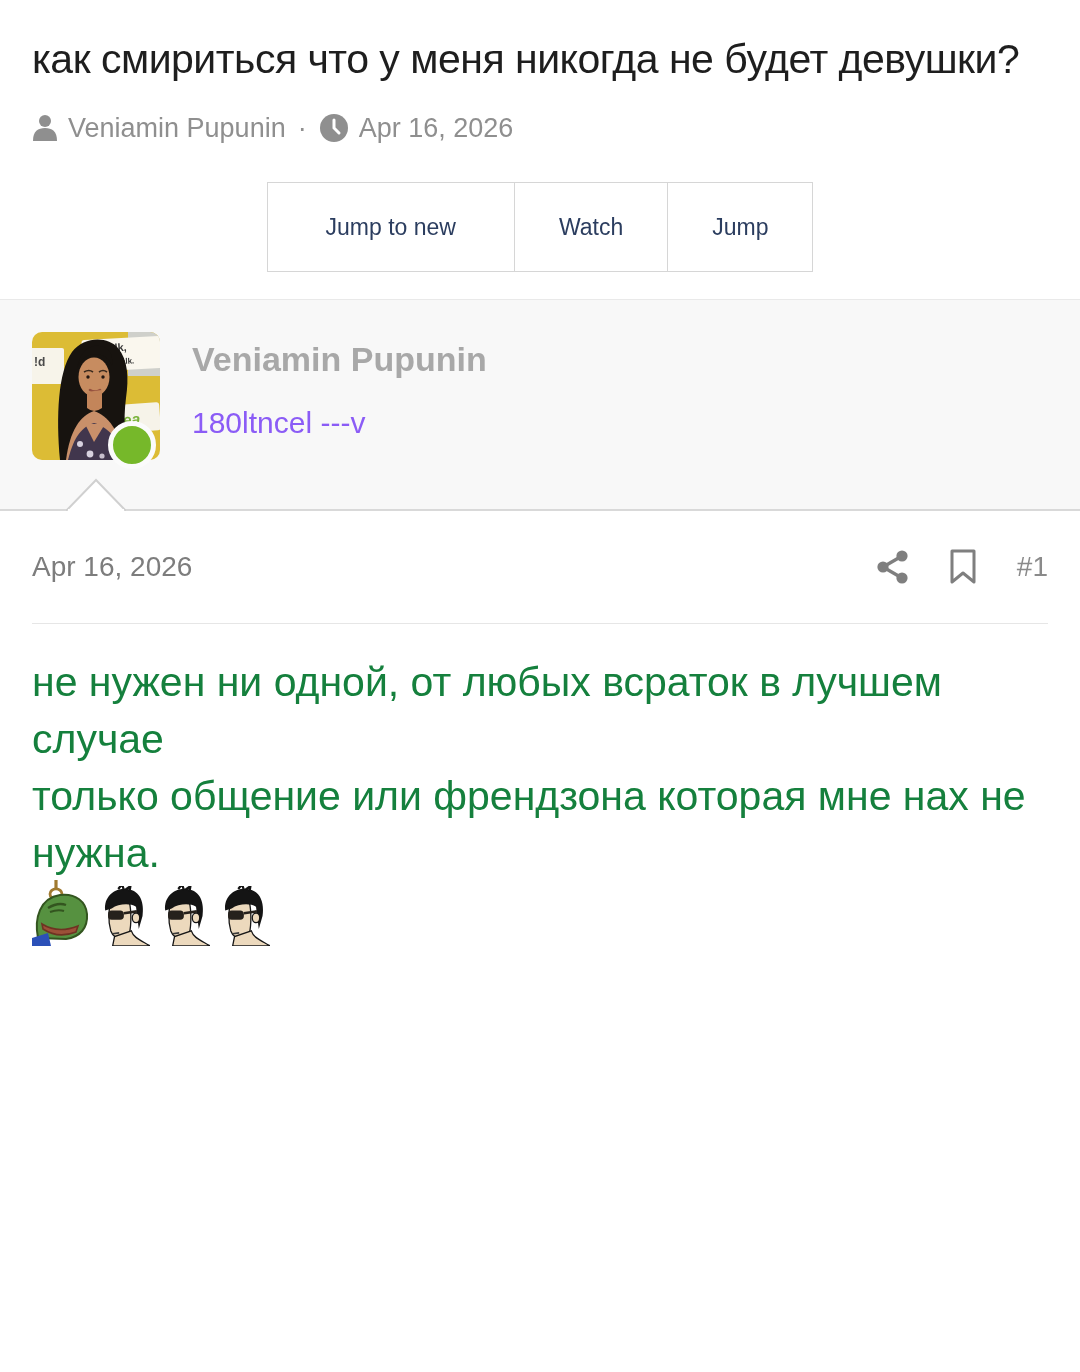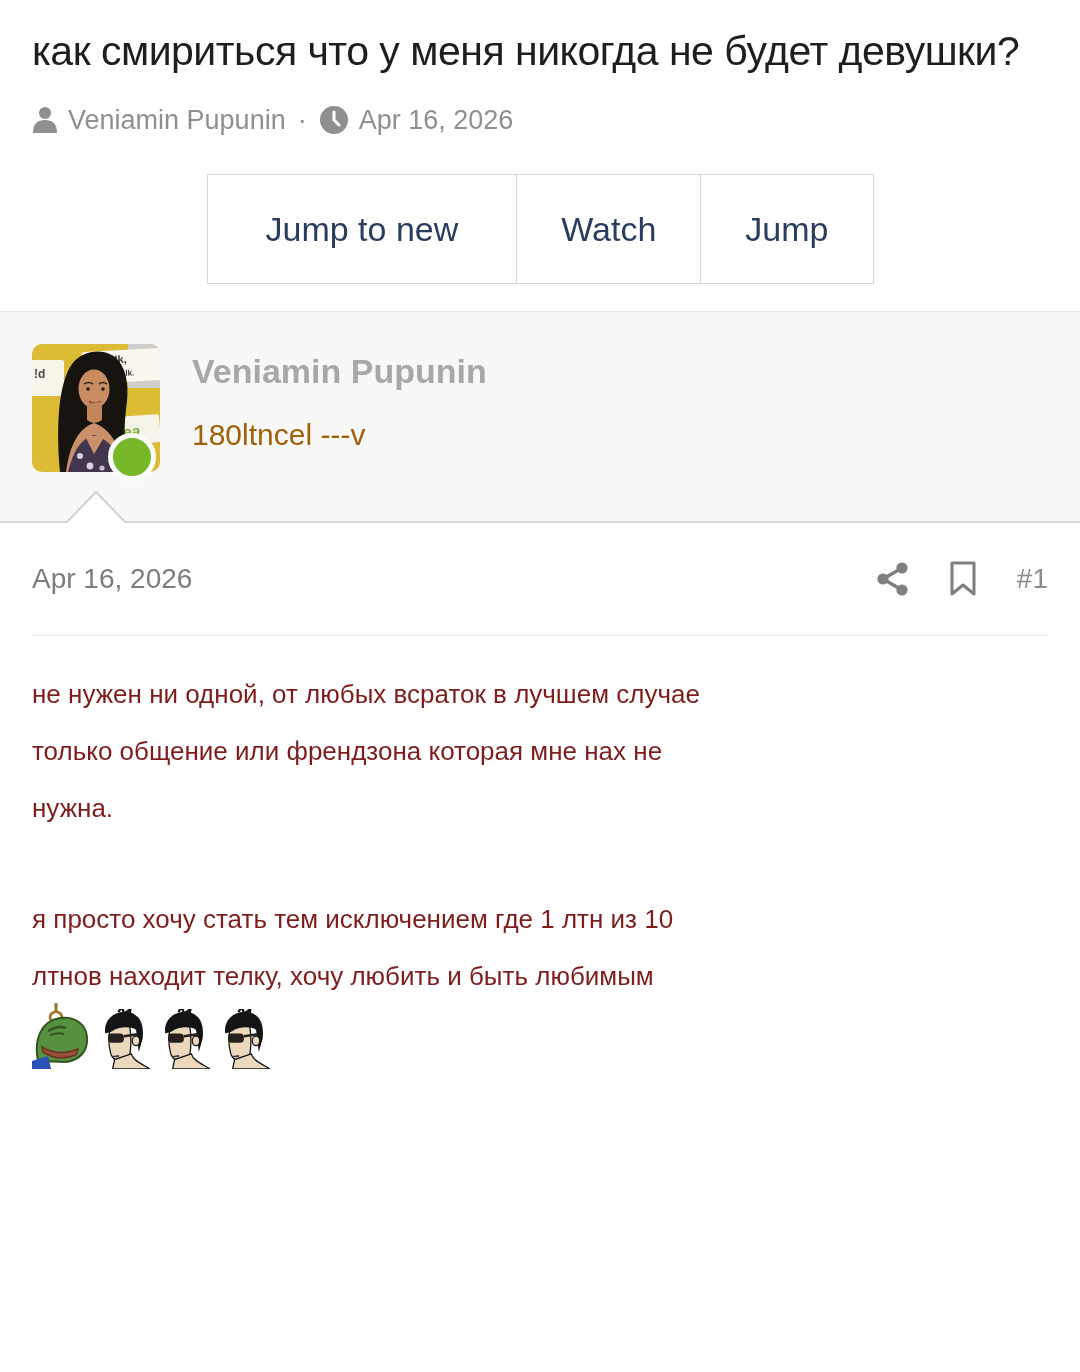--- a/index.html
+++ b/index.html
@@ -3,59 +3,59 @@
 <meta charset="utf-8">
 <style>
   * { margin:0; padding:0; box-sizing:border-box; }
   html,body { width:1080px; height:1372px; overflow:hidden; background:#fff;
     font-family:"Liberation Sans","DejaVu Sans",sans-serif; }
 
   .page { width:1080px; height:1372px; position:relative; background:#fff; }
 
   
   .thread-header { padding:0 32px; }
-  .thread-title { margin-top:20px; font-size:41px; line-height:62px; font-weight:400;
+  .thread-title { margin-top:28px; font-size:41px; line-height:62px; font-weight:400;
     color:#1e1e1e; letter-spacing:-0.5px; }
   .thread-meta { margin-top:20px; display:flex; align-items:center; gap:10px;
     color:#8f8f8f; font-size:27px; height:36px; }
   .thread-meta .sep { margin:0 2px; }
   .meta-icon { display:inline-flex; align-items:center; }
 
   
   .thread-actions { margin-top:36px; display:flex; justify-content:center; }
   .action-btn { background:#fff; border:1px solid #d6d6d6; color:#2b3d5f;
-    font-size:34px; font-family:inherit; height:110px; padding:0 44px; cursor:pointer; }
+    font-size:23px; font-family:inherit; height:90px; padding:0 44px; cursor:pointer; }
   .action-btn + .action-btn { margin-left:-1px; }
   .action-btn.wide { padding:0 58px; }
 
   
   .post-userbar { margin-top:27px; position:relative; height:212px; background:#f8f8f8;
     border-top:1px solid #e9e9e9; border-bottom:2px solid #d9d9d9; }
   .avatar-wrap { position:absolute; left:32px; top:32px; width:128px; height:128px; }
   .avatar { width:128px; height:128px; border-radius:10px; overflow:hidden; display:block; }
   .online-dot { position:absolute; left:76px; top:89px; width:48px; height:48px;
     border-radius:50%; background:#76b82a; border:5px solid #fbfbfb; }
   .user-info { position:absolute; left:192px; top:40px; }
   .user-name { font-size:34px; font-weight:700; color:#a8a8a8; cursor:pointer; }
-  .user-title { margin-top:27px; font-size:30px; color:#a16207; }
+  .user-title { margin-top:27px; font-size:30px; color:#8b5cf6; }
   .notch { position:absolute; left:66px; bottom:-2px; width:60px; height:34px; }
 
   
   .post-headrow { margin-top:36px; padding:0 32px; display:flex; align-items:center;
     justify-content:space-between; height:40px; }
   .post-date { color:#7d7d7d; font-size:28px; }
   .headrow-right { display:flex; align-items:center; gap:40px; }
   .icon-btn { display:inline-flex; align-items:center; cursor:pointer; background:none; border:none; padding:0; }
   .post-number { color:#8a8a8a; font-size:28px; cursor:pointer; text-decoration:none; }
 
   .post-divider { margin:36px 32px 0 32px; border:none; border-top:1px solid #e6e6e6; height:0; }
 
   
   .post-body { padding:30px 32px 0 32px; }
-  .post-paragraph { font-size:26px; line-height:57px; color:#7f1d1d; margin-bottom:54px; }
+  .post-paragraph { font-size:41px; line-height:57px; color:#15803d; margin-bottom:54px; }
   .post-paragraph:last-of-type { margin-bottom:0; }
   .emoji-row { display:flex; align-items:flex-end; gap:4px; height:66px; margin-top:2px; }
   .emoji { display:inline-block; }
 </style>
 </head>
 <body>
 
 <div class="page">
 
   <div class="thread-header">
@@ -160,21 +160,20 @@
         </button>
         <a class="post-number">#1</a>
       </span>
     </div>
 
     <hr class="post-divider">
 
     <div class="post-body">
       <div id="post-paragraphs">
           <p class="post-paragraph">не нужен ни одной, от любых всраток в лучшем случае<br>только общение или френдзона которая мне нах не<br>нужна.</p>
-          <p class="post-paragraph">я просто хочу стать тем исключением где 1 лтн из 10<br>лтнов находит телку, хочу любить и быть любимым</p>
         </div>
 
       <div class="emoji-row">
         <span class="emoji">
           <svg width="58" height="66" viewBox="0 0 29 33">
             <path d="M12,0 V5" stroke="#a07a30" stroke-width="1.6"></path>
             <ellipse cx="12" cy="7" rx="3" ry="2.6" fill="none" stroke="#a07a30" stroke-width="1.4"></ellipse>
             <path d="M3,29 C1,19 4,9 14,7.5 C22,6.5 27,11 27.5,17 C28,24 24,28.5 17,29.5 Z" fill="#569140" stroke="#33551f" stroke-width="1"></path>
             <path d="M8,14 q5,-3 9,-1.5" stroke="#33551f" stroke-width="1.2" fill="none"></path>
             <path d="M9,16 q4,-1.5 7,-0.5" stroke="#33551f" stroke-width="1" fill="none"></path>

